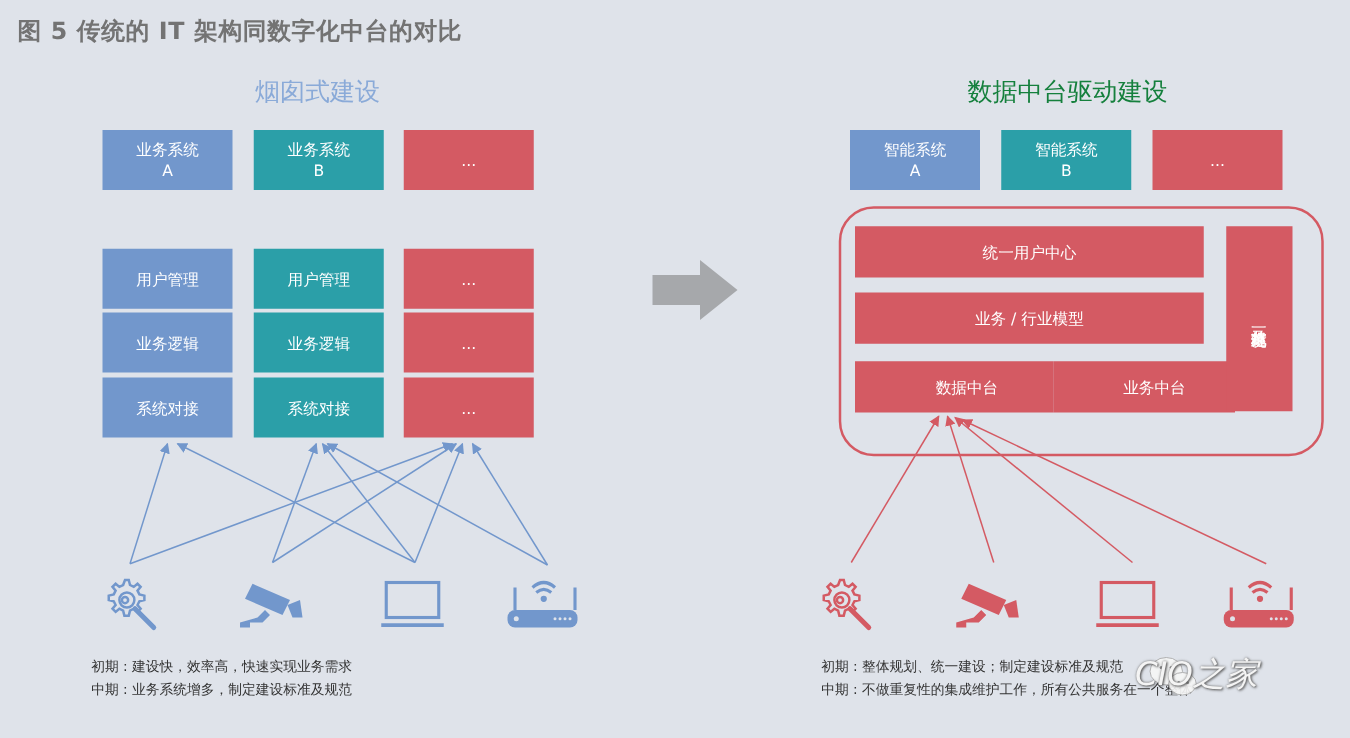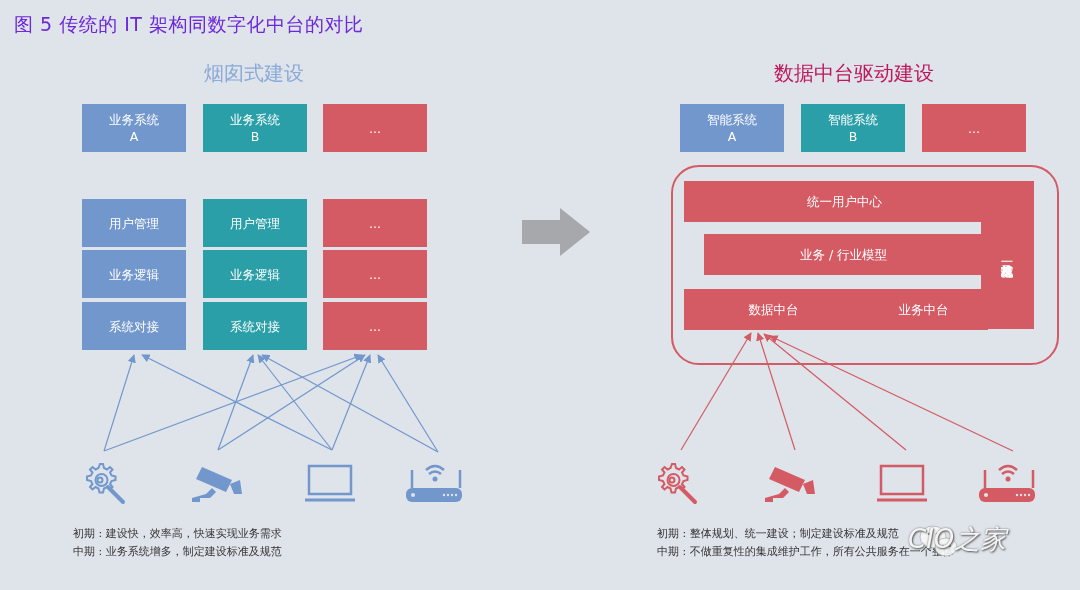--- a/index.html
+++ b/index.html
@@ -1,22 +1,22 @@
 <!DOCTYPE html>
 <html><head>
 <meta charset="utf-8">
 <style>
   html, body { margin:0; padding:0; }
   body { width:1080px; height:590px; background:#dfe3ea; position:relative; overflow:hidden;
          font-family:"DejaVu Sans","Liberation Sans",sans-serif; }
   .abs { position:absolute; }
-  .title { left:14px; top:12px; font-size:19px; font-weight:normal; color:#6d28d9; letter-spacing:0.5px;text-align:right; }
+  .title { left:14px; top:12px; font-size:19px; font-weight:bold; color:#737373; letter-spacing:0.5px;text-align:right; }
   .sec-title { font-size:20px; text-align:center; width:300px; }
   .blue-t { color:#8aaad8; }
-  .red-t { color:#be185d; }
+  .red-t { color:#15803d; }
   .box { position:absolute; display:flex; align-items:center; justify-content:center; flex-direction:column;
          color:#fff; font-size:12.5px; line-height:17px; text-align:center; white-space:pre-line; }
   .blue { background:#7297cc; }
   .teal { background:#2b9fa8; }
   .red  { background:#d45a63; }
   .frame { position:absolute; left:671px; top:165px; width:388px; height:200px; border:2px solid #d45a63;
            border-radius:28px; box-sizing:border-box; }
   .vert { writing-mode:vertical-rl; text-orientation:upright; letter-spacing:0; font-size:12.5px; }
   .notes { font-size:11px; line-height:18px; color:#333; white-space:nowrap; }
   .notes div { height:18px; }
@@ -118,22 +118,22 @@
 <div class="abs sec-title red-t" style="left:704px;top:60px;">数据中台驱动建设</div>
 
 <div class="box blue" style="left:680px;top:104px;width:104px;height:48px;">智能系统
 A</div>
 <div class="box teal" style="left:801px;top:104px;width:104px;height:48px;">智能系统
 B</div>
 <div class="box red" style="left:922px;top:104px;width:104px;height:48px;">...</div>
 
 <div class="frame"></div>
 
-<div class="box red" style="left:684px;top:181px;width:279px;height:41px;padding-left:21px;">统一用户中心</div>
-<div class="box red" style="left:704px;top:234px;width:279px;height:41px;">业务 / 行业模型</div>
+<div class="box red" style="left:684px;top:181px;width:279px;height:41px;">统一用户中心</div>
+<div class="box red" style="left:684px;top:234px;width:279px;height:41px;">业务 / 行业模型</div>
 <div class="box red" style="left:684px;top:289px;width:139px;height:41px;padding-left:20px;">数据中台</div>
 <div class="box red" style="left:843px;top:289px;width:129px;height:41px;padding-left:16px;">业务中台</div>
 <div class="box red" style="left:981px;top:181px;width:53px;height:148px;">
   <span class="vert">统一标准及规范</span>
 </div>
 
 <svg width="1080" height="590">
   <g transform="translate(655,462)" stroke="#d45a63" stroke-width="2" fill="none">
     <path d="M17,2 l3,0 l1,4 l3,1.5 l3,-2.5 l2.5,2.5 l-2.5,3 l1.5,3 l4,1 l0,3.5 l-4,1 l-1.5,3 l2.5,3 l-2.5,2.5 l-3,-2.5 l-3,1.5 l-1,4 l-3.5,0 l-1,-4 l-3,-1.5 l-3,2.5 l-2.5,-2.5 l2.5,-3 l-1.5,-3 l-4,-1 l0,-3.5 l4,-1 l1.5,-3 l-2.5,-3 l2.5,-2.5 l3,2.5 l3,-1.5 z"></path>
     <circle cx="18.5" cy="18" r="6"></circle>

